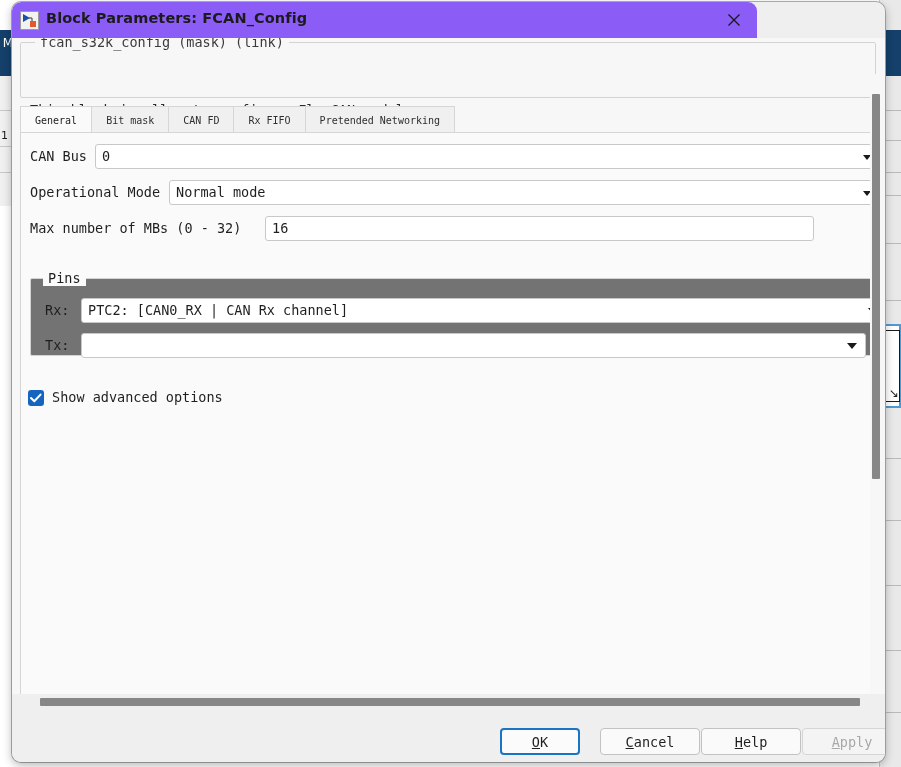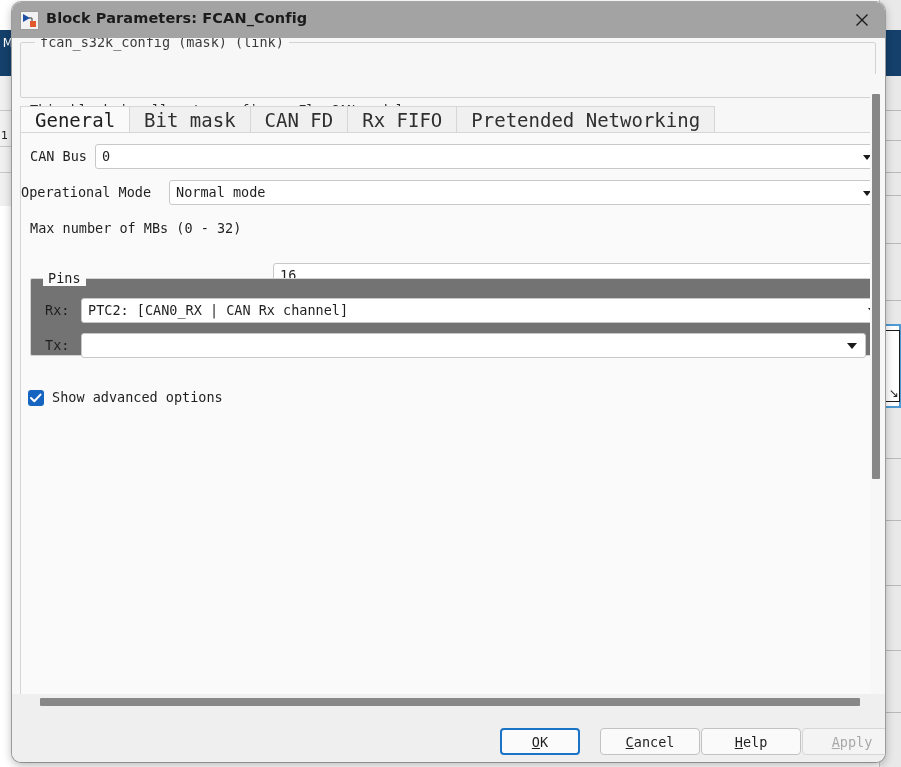--- a/index.html
+++ b/index.html
@@ -71,22 +71,22 @@
     left: 12px; top: 2px;
     width: 873px; height: 760px;
     background: #efefef;
     border-radius: 9px;
     box-shadow: 0 3px 10px rgba(0,0,0,0.30), 0 0 0 1px #b4b4b4;
     overflow: hidden;
     box-sizing: border-box;
   }
 
   .titlebar {
-    position: absolute; left: 0; top: 0; width: 873px; height: 36px;
-    background: #a3a3a3;
+    position: absolute; left: 0; top: 0; width: 745px; height: 36px;
+    background: #8b5cf6;
     border-top-left-radius: 9px; border-top-right-radius: 9px;
   }
   .title-icon {
     position: absolute; left: 8px; top: 9px; width: 19px; height: 19px;
   }
   .title-text {
     position: absolute; left: 34px; top: 8px;
     font-family: "DejaVu Sans", sans-serif;
     font-size: 14.5px; font-weight: 700; color: #1b1b1b;
     letter-spacing: 0.1px; white-space: nowrap;
@@ -125,21 +125,21 @@
   }
 
   
   .tabstrip {
     position: absolute; left: 8px; top: 68px; width: 856px; height: 27px;
   }
   .tab {
     position: relative; float: left; height: 36px;
     padding: 0 14px;
     font-family: "DejaVu Sans Mono", monospace;
-    font-size: 19px; color: #2f2f2f;
+    font-size: 10px; color: #2f2f2f;
     line-height: 27px;
     background: #f0f0f0;
     border: 1px solid #d6d6d6;
     border-bottom: none;
     border-left: none;
     box-sizing: border-box;
     white-space: nowrap;
     cursor: default;
   }
   .tab:first-child { border-left: 1px solid #d6d6d6; }
@@ -355,30 +355,30 @@
 
         <div class="row" style="top:11px;">
           <div class="row-label" style="left:9px;">CAN Bus</div>
           <div class="field" style="left:74px; width:780px;">
             <span class="field-text">0</span>
             <span class="caret-sm"></span>
           </div>
         </div>
 
         <div class="row" style="top:47px;">
-          <div class="row-label" style="left:0;">Operational Mode</div>
+          <div class="row-label" style="left:9px;">Operational Mode</div>
           <div class="field" style="left:148px; width:706px;">
             <span class="field-text">Normal mode</span>
             <span class="caret-sm"></span>
           </div>
         </div>
 
         <div class="row" style="top:83px;">
           <div class="row-label" style="left:9px;">Max number of MBs (0 - 32)</div>
-          <div class="field" style="left:252px; width:605px;margin-top:47px;">
+          <div class="field" style="left:244px; width:549px;">
             <span class="field-text">16</span>
           </div>
           <div class="stepper" style="left:850px;">
             
           </div>
         </div>
 
         <div class="pins-group">
           <div class="pins-legend">Pins</div>
 

